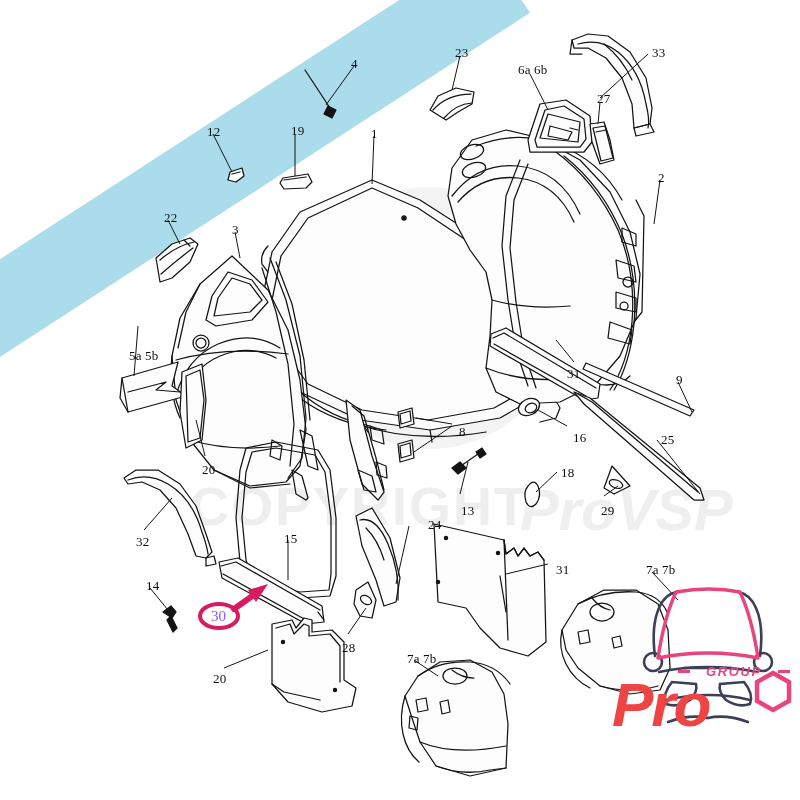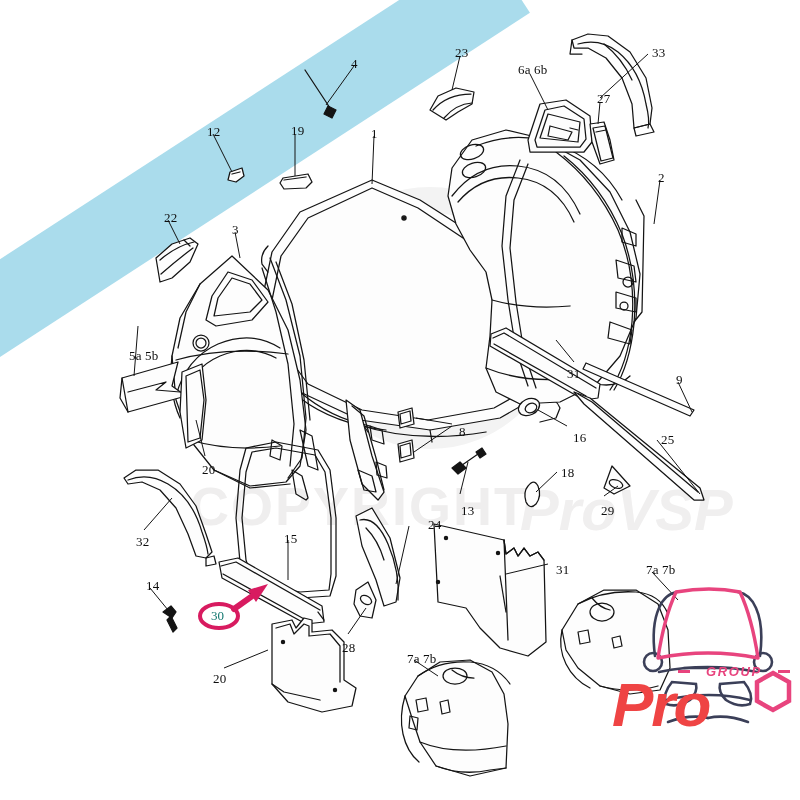--- a/index.html
+++ b/index.html
@@ -1,20 +1,20 @@
 <!DOCTYPE html>
 <html><head>
 <meta charset="utf-8">
 <style>
   html,body{margin:0;padding:0;background:#fff;}
   body{font-family:"Liberation Sans",sans-serif;}
   #stage{position:relative;width:800px;height:800px;background:#ffffff;overflow:hidden;}
   #stage svg{position:absolute;left:0;top:0;}
   .lbl{position:absolute;font-family:"Liberation Serif",serif;font-size:13px;color:#0d0d0d;white-space:nowrap;letter-spacing:.2px;}
-  .hl{position:absolute;font-family:"Liberation Serif",serif;font-size:13px;color:#0f766e;}
+  .hl{position:absolute;font-family:"Liberation Serif",serif;font-size:15px;color:#8b5cf6;}
   .wm-band-txt{font-family:"Liberation Sans",sans-serif;font-weight:bold;font-style:italic;}
 </style>
 </head>
 <body>
 
 <div id="stage">
 
   <svg width="800" height="800" viewBox="0 0 800 800">
     <defs>
       <clipPath id="clipAll">

